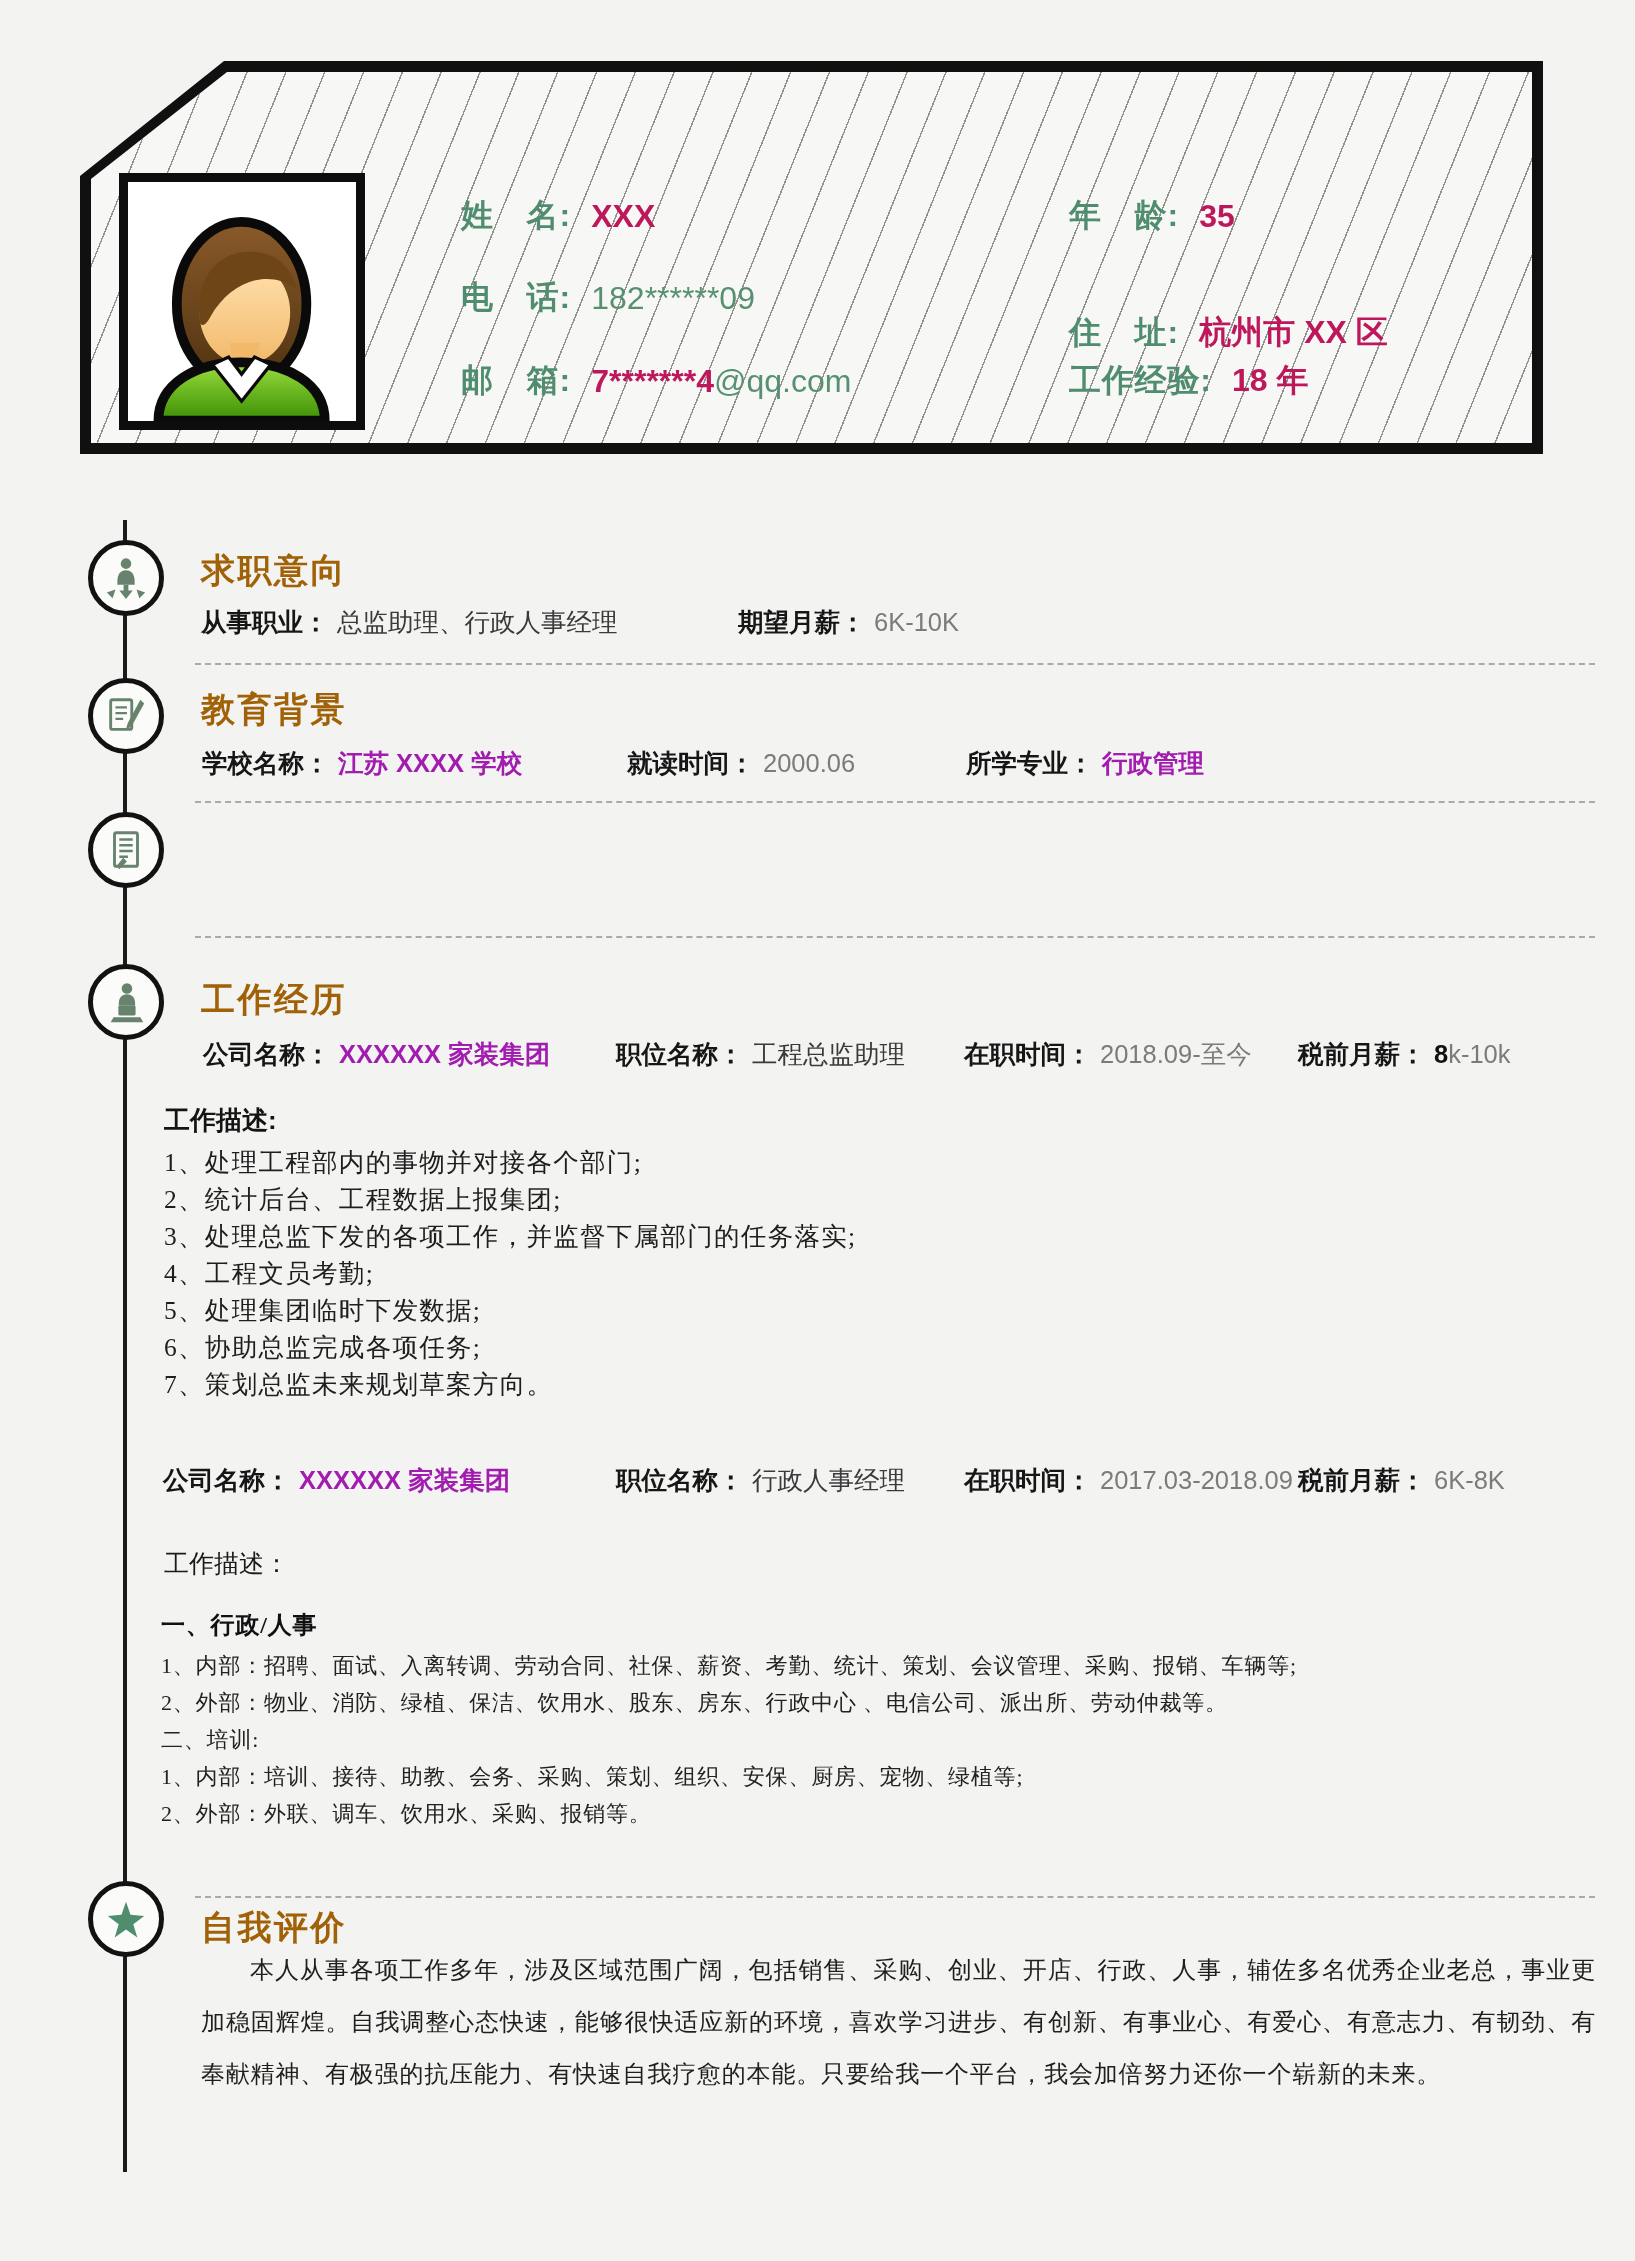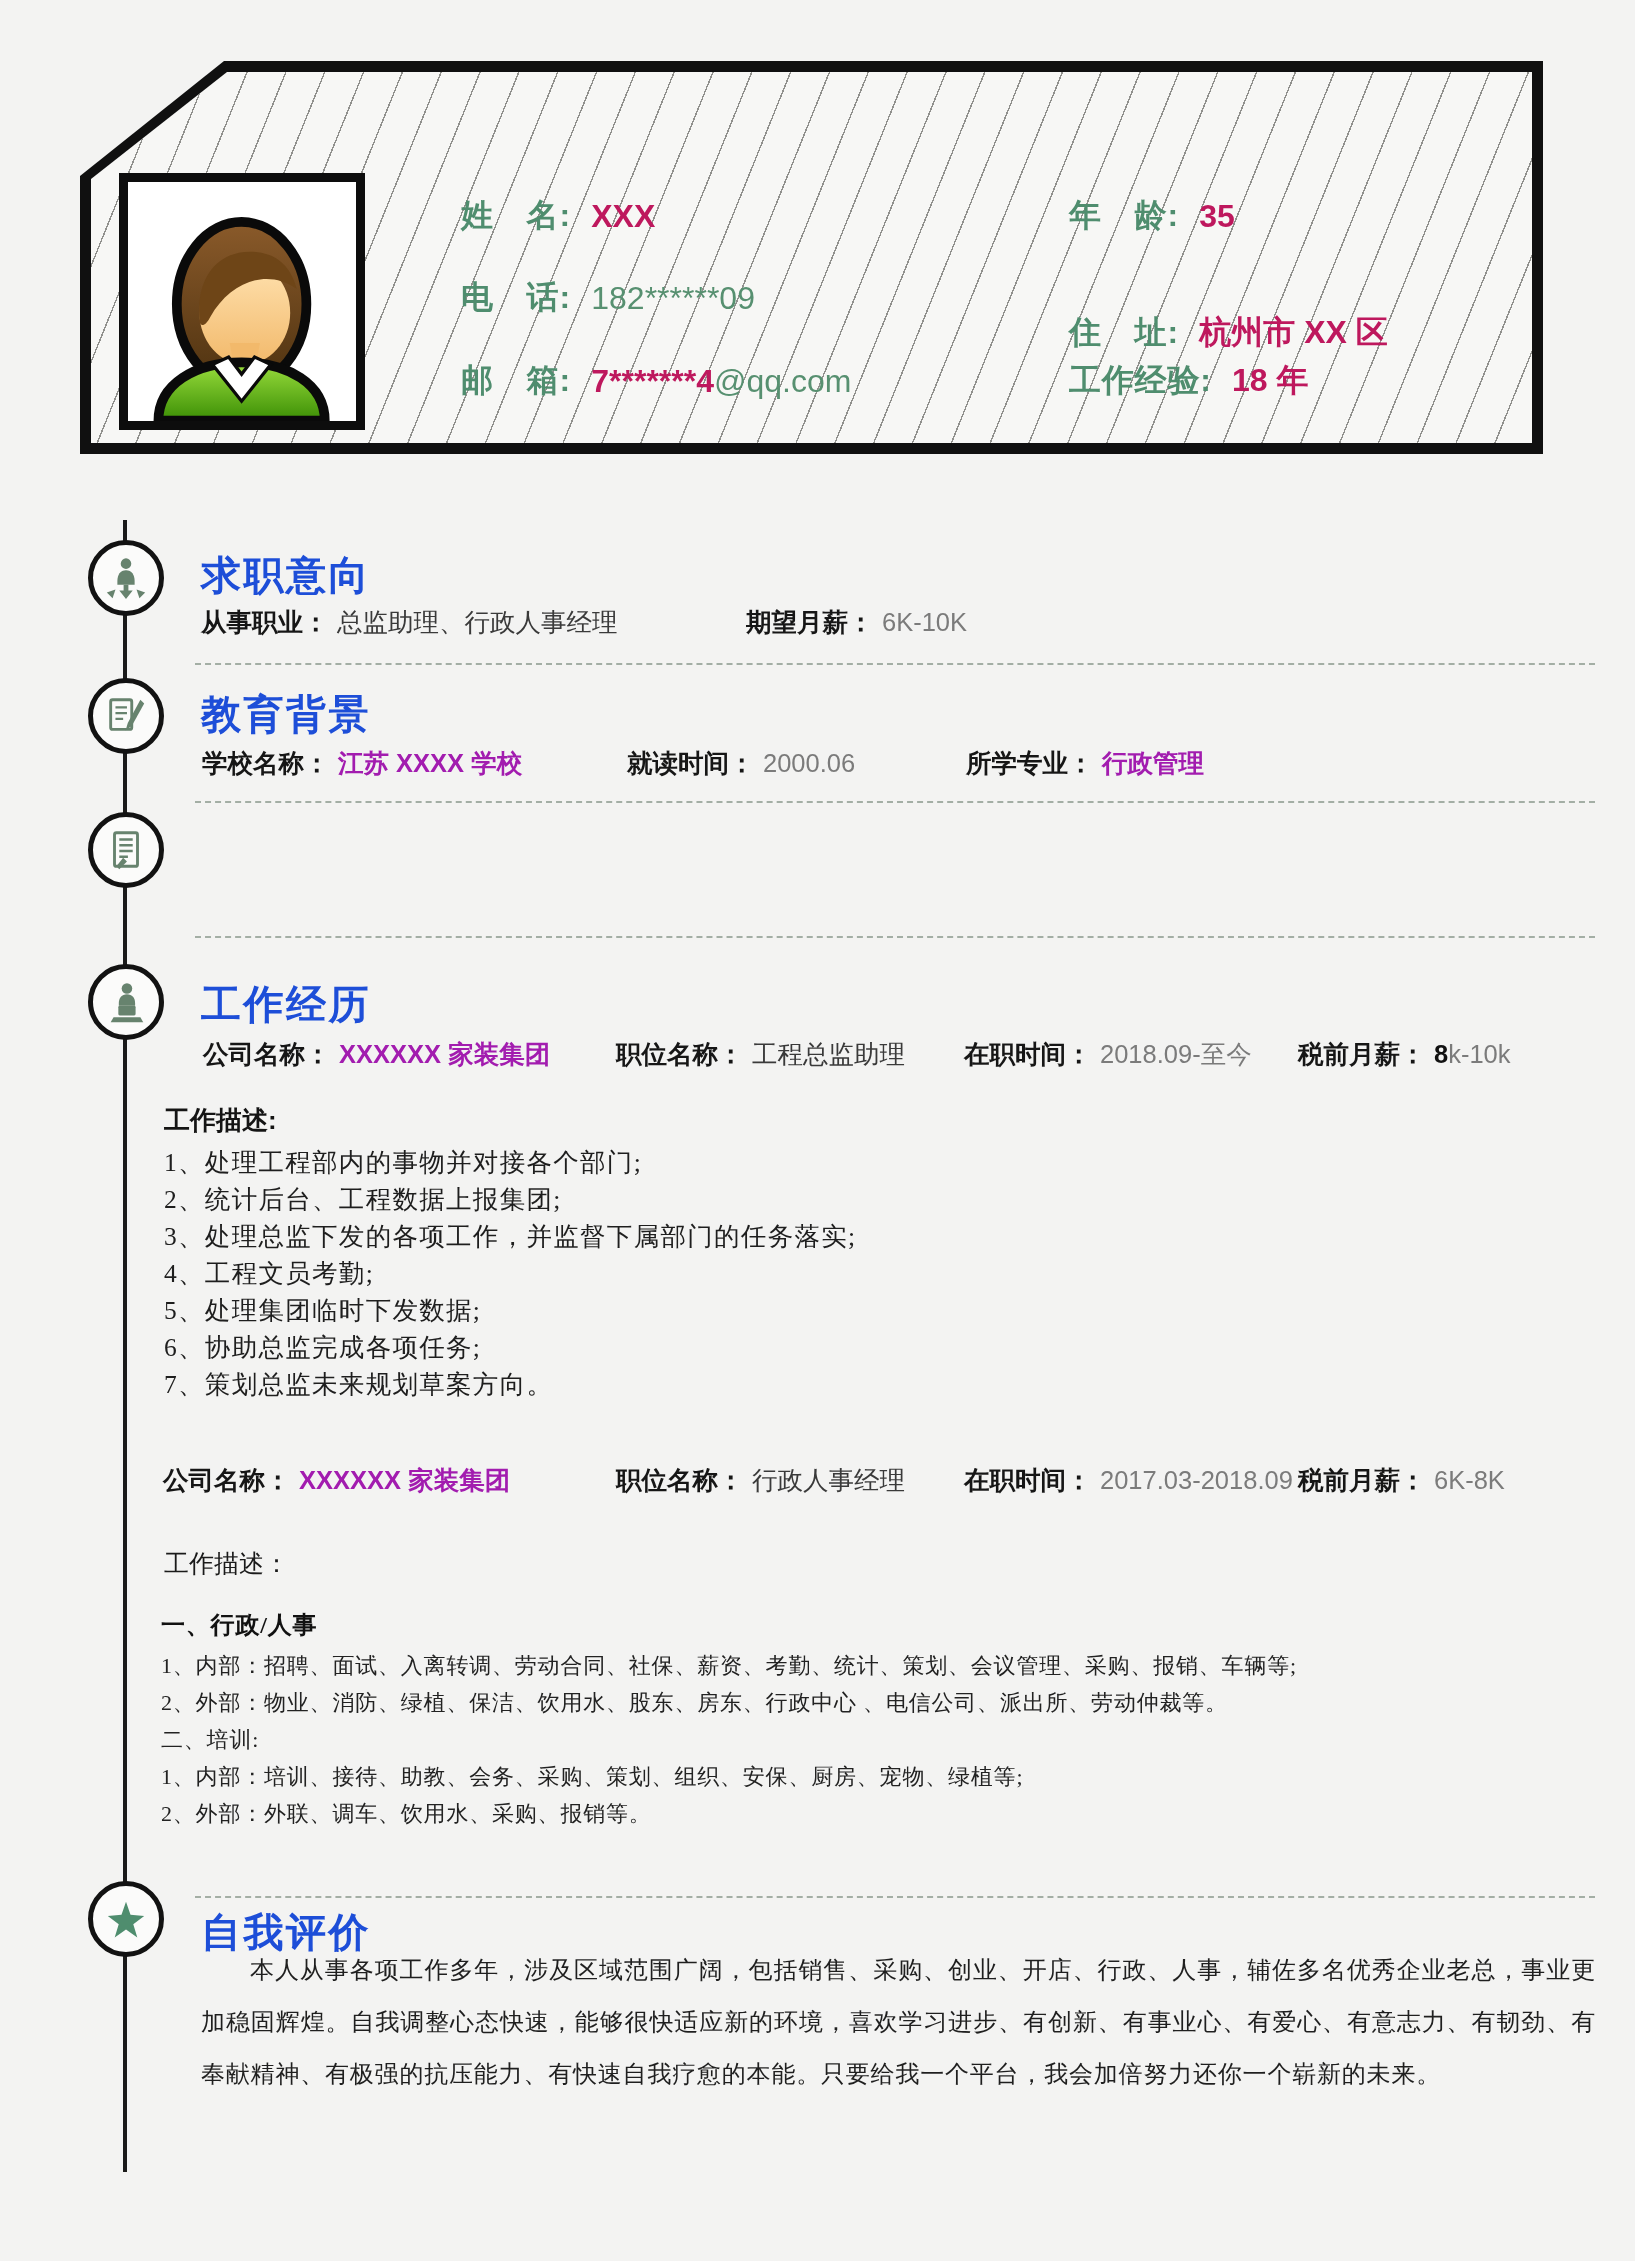--- a/index.html
+++ b/index.html
@@ -34,35 +34,35 @@
 
   
   .tline{position:absolute;left:123px;top:520px;width:4.2px;height:1652px;background:#1a1a1a;z-index:1;}
   .node{position:absolute;left:88px;width:76px;height:76px;box-sizing:border-box;
         border:5.1px solid #121212;border-radius:50%;background:#fbfbfa;z-index:2;
         display:flex;align-items:center;justify-content:center;}
   .node svg{width:46px;height:46px;}
   .n1{top:540px;} .n2{top:678px;} .n3{top:812px;} .n4{top:964px;} .n5{top:1881px;}
 
   
-  .sec-title{position:absolute;font-size:40px;font-weight:bold;color:#1d4ed8;
+  .sec-title{position:absolute;font-size:34px;font-weight:bold;color:#a16207;
              letter-spacing:2.5px;z-index:2;white-space:nowrap;text-align:center;}
   .t-int{left:201px;top:548px;} .t-edu{left:201px;top:687px;}
   .t-work{left:201px;top:977px;} .t-self{left:201px;top:1905px;}
 
   .pair{position:absolute;font-size:25.5px;white-space:nowrap;z-index:2;}
   .lbl{font-weight:bold;color:#161616;}
   .val{color:#3a3a3a;margin-left:8.5px;}
   .val-bold{color:#a21caf;font-weight:bold;margin-left:8.5px;}
   .val-gray{color:#7b7b7b;margin-left:8.5px;}
   .val-strong{color:#111;font-weight:bold;margin-left:8.5px;}
   .val-tail{color:#7b7b7b;}
 
   .y-int{top:605px;} .y-edu{top:746px;} .y-e1{top:1037px;} .y-e2{top:1463px;}
-  .x1{left:201px;} .x2{left:738px;margin-left:8px;}
+  .x1{left:201px;} .x2{left:738px;}
   .xe1{left:202px;} .xe2{left:627px;} .xe3{left:966px;}
   .xw1a{left:203px;} .xw2{left:616px;} .xw3{left:964px;} .xw4{left:1298px;}
   .xw1b{left:163px;}
 
   .desc-label1{position:absolute;left:164px;top:1103px;font-size:26px;font-weight:bold;
                color:#141414;z-index:2;}
   .worklist1{position:absolute;left:164px;top:1144px;z-index:2;
              font-family:"Liberation Serif",serif;font-size:25.5px;color:#1e1e1e;
              line-height:37px;letter-spacing:1.3px;white-space:nowrap;}
   .desc-label2{position:absolute;left:164px;top:1547px;font-size:25px;

